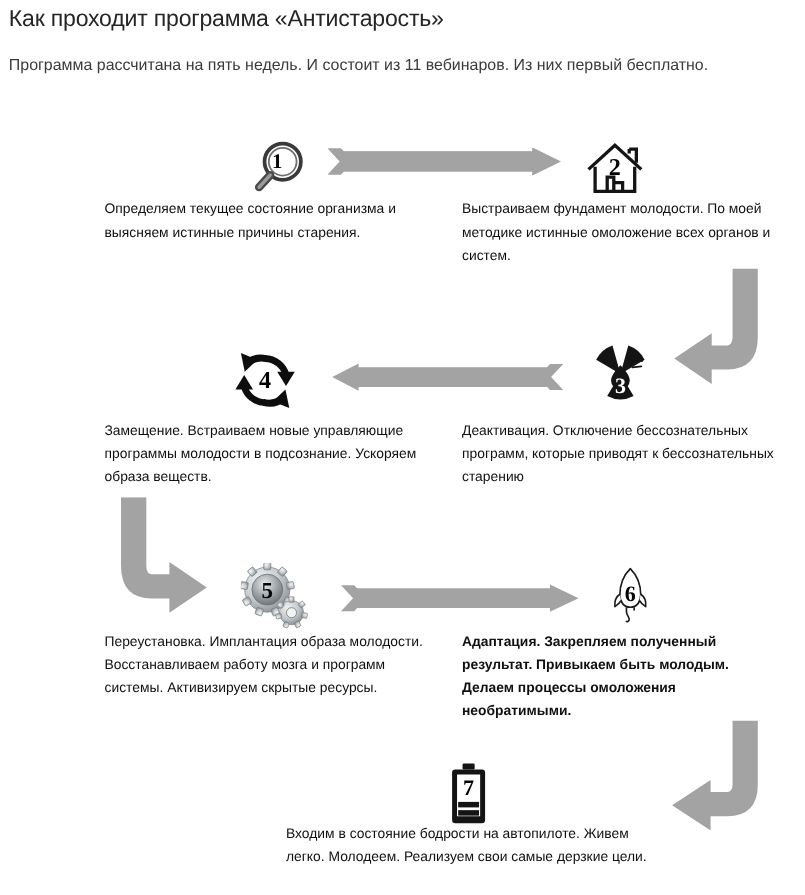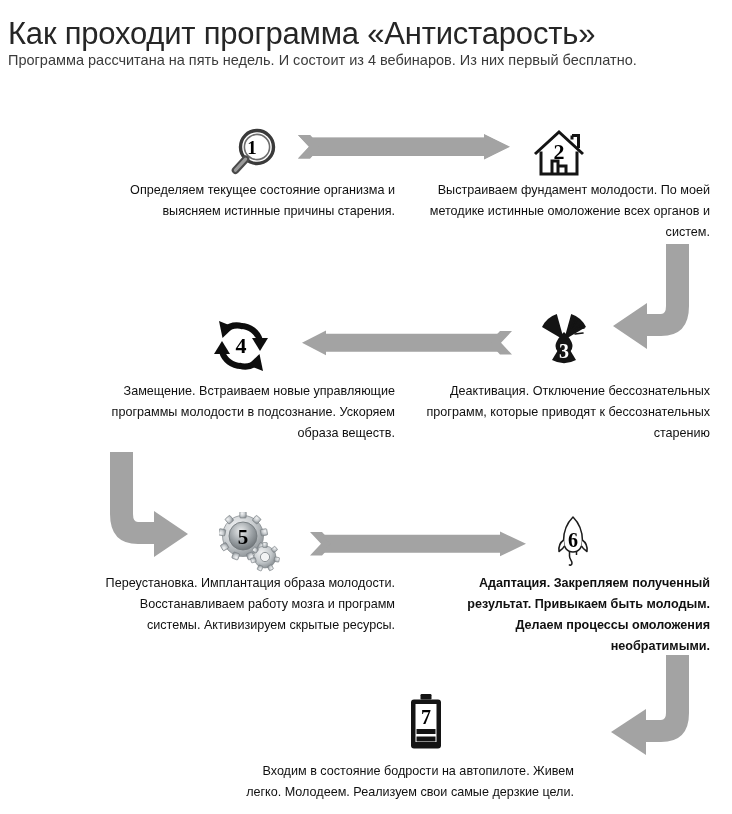--- a/index.html
+++ b/index.html
@@ -15,41 +15,41 @@
     overflow: hidden;
     font-family: "Liberation Sans", "DejaVu Sans", sans-serif;
     color: #1a1a1a;
     -webkit-font-smoothing: antialiased;
   }
 
   
   .page-title {
     position: absolute;
     left: 8px;
-    top: 16px;
-    font-size: 31px;
+    top: 6px;
+    font-size: 21px;
     font-weight: 400;
     letter-spacing: -0.2px;
     color: #262626;
     white-space: nowrap;
   }
   .page-subtitle {
     position: absolute;
     left: 8px;
     top: 52px;
     font-size: 14.5px;
     font-weight: 400;
     color: #3b3b3b;
     white-space: nowrap;
   }
 
   
   .caption {
     position: absolute;
-    text-align: right;
+    text-align: left;
     font-size: 12.6px;
     line-height: 21px;
     color: #101010;
     font-family: "Liberation Sans", "DejaVu Sans", sans-serif;
   }
 
   
   .icon-wrap {
     position: absolute;
     display: block;
@@ -66,21 +66,21 @@
   }
 
   
   .arrow { position: absolute; line-height: 0; }
 </style>
 </head>
 <body>
 
 <div class="page-title">Как проходит программа «Антистарость»</div>
 
-<div class="page-subtitle">Программа рассчитана на пять недель. И состоит из 4 вебинаров. Из них первый бесплатно.</div>
+<div class="page-subtitle">Программа рассчитана на пять недель. И состоит из 11 вебинаров. Из них первый бесплатно.</div>
 
 <div class="icon-wrap" style="left:224px; top:126px; width:56px; height:56px;">
   <svg width="56" height="56" viewBox="0 0 56 56" xmlns="http://www.w3.org/2000/svg">
     <g fill="none" stroke="#3a3a3a">
       <circle cx="33" cy="21" r="16.5" stroke-width="3.4"></circle>
       <circle cx="33" cy="21" r="12.6" stroke-width="1.6" stroke="#6e6e6e"></circle>
       <path d="M21.6 33.2 L11.5 44.2" stroke="#4a4a4a" stroke-width="7.5" stroke-linecap="round"></path>
       <path d="M21.6 33.2 L11.5 44.2" stroke="#9a9a9a" stroke-width="3.2" stroke-linecap="round"></path>
     </g>
   </svg>
@@ -266,13 +266,13 @@
       <rect x="12.5" y="1" width="11" height="5.5" rx="1.2"></rect>
       <path d="M6 6.5 h24 a3 3 0 0 1 3 3 v43 a3 3 0 0 1 -3 3 h-24 a3 3 0 0 1 -3 -3 v-43 a3 3 0 0 1 3 -3 z
                M7.5 11 h21 v38 h-21 z" fill-rule="evenodd"></path>
       <rect x="8.5" y="36" width="19" height="5"></rect>
       <rect x="8.5" y="43.5" width="19" height="5"></rect>
     </g>
   </svg>
   <div class="num-overlay" style="left:0; top:14px; width:36px; font-size:20px;">7</div>
 </div>
 
-<div class="caption" style="left:244px; top:748px; width:330px;margin-top:13px;">Входим в состояние  бодрости  на автопилоте. Живем легко. Молодеем. Реализуем свои самые дерзкие цели.</div>
+<div class="caption" style="left:260px; top:748px; width:330px;">Входим в состояние  бодрости  на автопилоте. Живем легко. Молодеем. Реализуем свои самые дерзкие цели.</div>
 
 </body></html>

